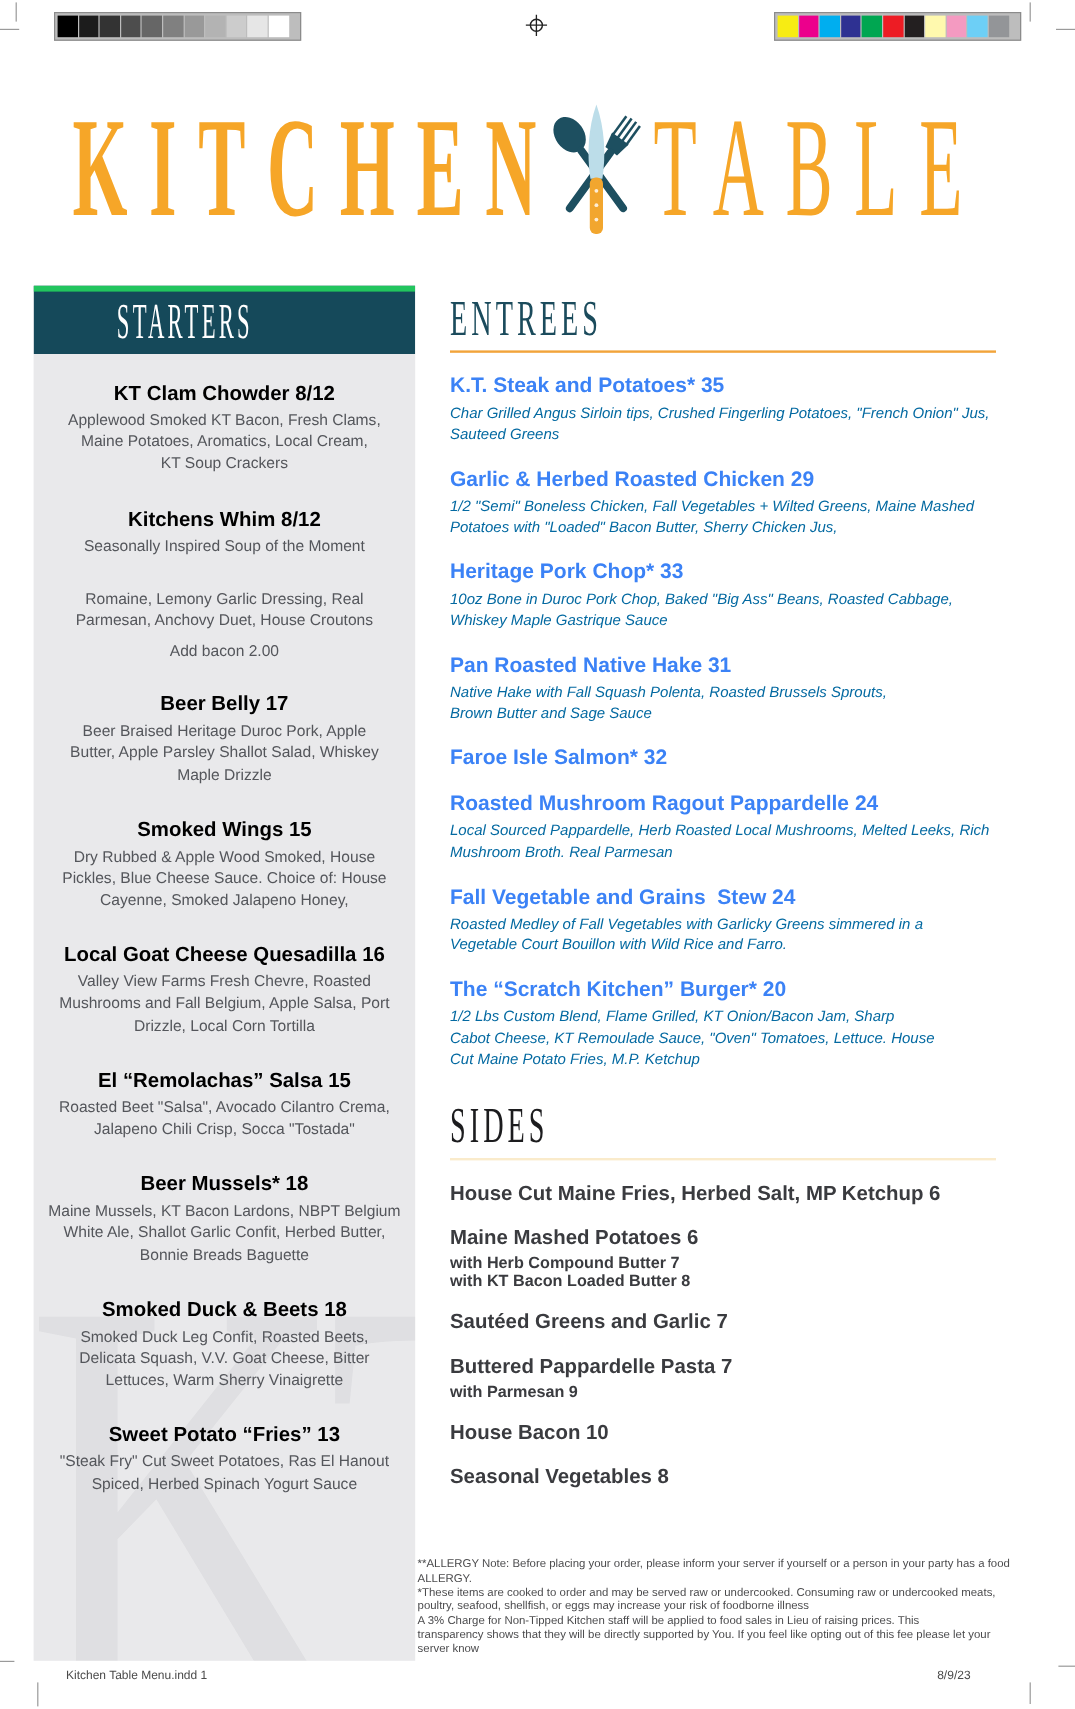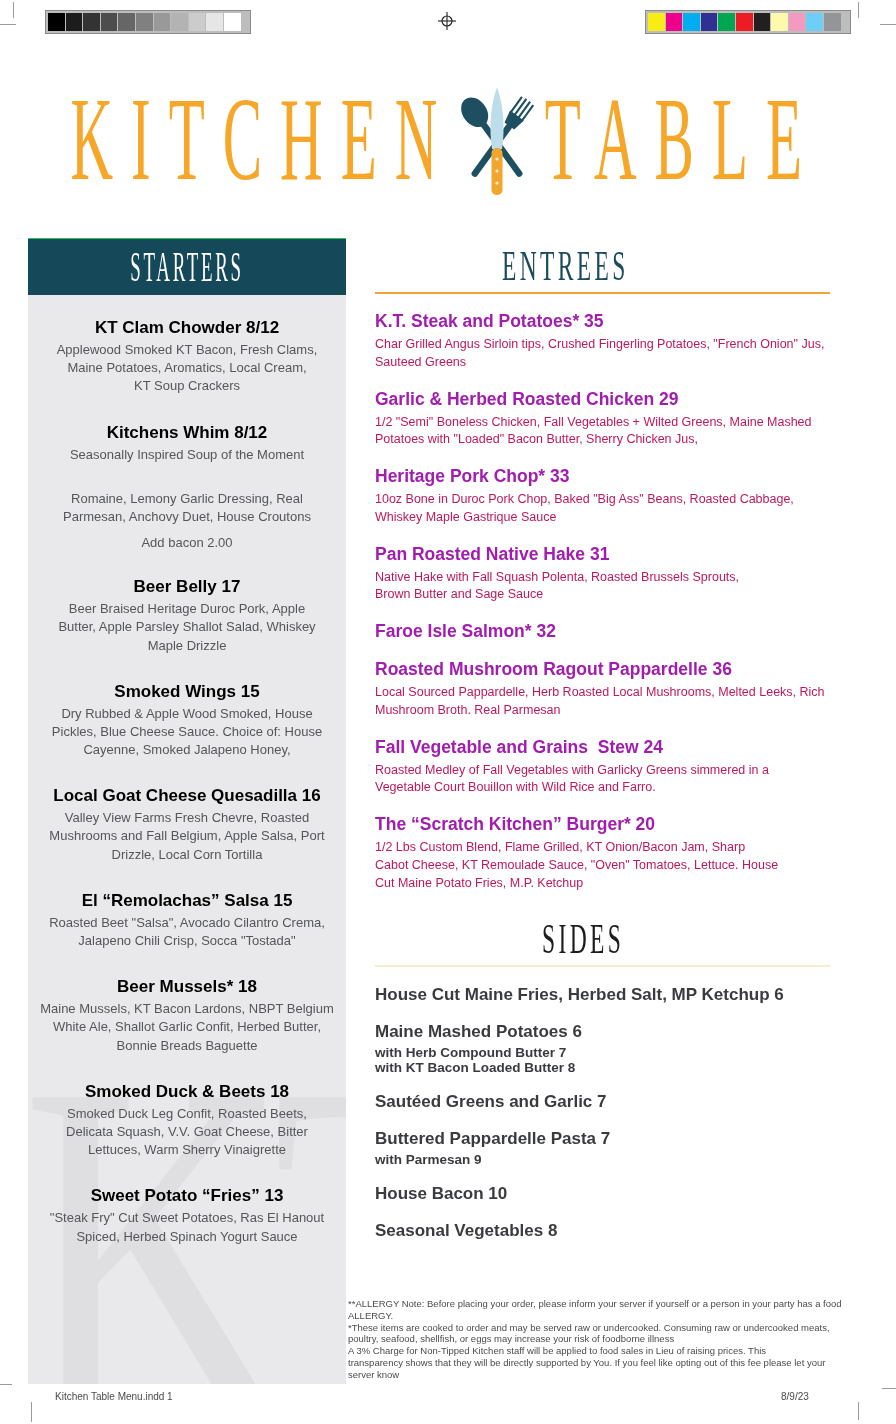--- a/index.html
+++ b/index.html
@@ -12,59 +12,59 @@
        background:#bdbdbd;border:1px solid #8b8b8b;box-sizing:border-box;}
   .bar .sw{width:16.6px;height:18px;}
   .graybar{left:45px;width:206px;}
   .colorbar{left:645px;width:206px;}
   .regmark{position:absolute;left:438px;top:12px;}
 
   
   .logo{position:absolute;left:0;right:0;top:80px;height:120px;display:flex;
         align-items:center;justify-content:center;}
   .logo-wrap{display:flex;justify-content:center;overflow:visible;}
-  .logo-wrap.k{width:360px;} .logo-wrap.t{width:262px;}
+  .logo-wrap.k{width:360px;font-weight:bold;} .logo-wrap.t{width:262px;}
   .logo-word{font-family:"Liberation Serif",serif;font-size:118px;line-height:1;
         color:#F6A628;transform:scaleX(.5);transform-origin:center;letter-spacing:36px;
         white-space:nowrap;display:inline-block;}
   .logo-icon{margin:0 2px;flex:0 0 auto;position:relative;top:4px;}
 
   
   .cond{display:inline-block;font-family:"Liberation Serif",serif;line-height:1;
         transform:scaleX(.56);white-space:nowrap;}
 
   
   .starters{position:absolute;left:28px;top:238px;width:318px;height:1146px;
         background:#E9E9EB;overflow:hidden;}
-  .starters-header{height:57px;background:#15495A;border-top:1px solid #22c55e;
-        box-sizing:border-box;display:flex;align-items:center;justify-content:center;position:relative;z-index:2;}
+  .starters-header{height:57px;background:#15495A;border-top:5px solid #22c55e;
+        box-sizing:border-box;display:flex;align-items:center;justify-content:flex-start;position:relative;z-index:2;}
   .starters-title{font-size:42px;color:#ffffff;letter-spacing:6px;transform:scaleX(.45);transform-origin:center;}
   .starters-body{position:relative;z-index:1;padding:22px 8px 0 8px;text-align:center;}
   .s-item{margin-bottom:26px;}
   .s-name{font-size:17px;font-weight:bold;color:#000000;line-height:21px;white-space:pre-wrap;}
   .s-desc{font-size:13px;color:#54565B;line-height:1.4;white-space:pre-line;margin-top:3px;}
   .s-extra{font-size:13px;color:#54565B;margin-top:9px;}
   .watermark{position:absolute;left:-6px;bottom:-74px;z-index:0;
         font-family:"Liberation Serif",serif;font-size:470px;line-height:.9;
         color:rgba(40,40,60,0.05);transform:scaleX(.78);transform-origin:left bottom;
         letter-spacing:-18px;pointer-events:none;}
 
   
   .main{position:absolute;left:375px;top:245px;width:480px;}
-  .sec-head{margin-bottom:16px;text-align:center;}
+  .sec-head{margin-bottom:16px;}
   .sec-title{font-size:42px;letter-spacing:6px;transform-origin:left center;}
   .sec-title.entrees{color:#1B4B5C;}
   .sec-title.sides{color:#1C1C1E;}
   .sec-rule{width:455px;height:2px;margin-top:5px;}
   .sec-rule.entrees{background:#F2A43A;}
   .sec-rule.sides{background:#FAEBCB;}
 
   .e-item{margin-bottom:16px;}
-  .e-name{font-size:17.5px;font-weight:bold;color:#a21caf;line-height:22px;white-space:pre-wrap;}
-  .e-desc{font-size:12.5px;color:#be185d;line-height:1.42;white-space:pre-line;margin-top:4px;}
+  .e-name{font-size:17.5px;font-weight:bold;color:#3b82f6;line-height:22px;white-space:pre-wrap;}
+  .e-desc{font-size:12.5px;color:#0369a1;line-height:1.42;white-space:pre-line;margin-top:4px;font-style:italic;}
 
   .sides-list{margin-top:18px;}
   .side-item{margin-bottom:17px;}
   .side-name{font-size:17px;font-weight:bold;color:#3a3b3f;line-height:20px;}
   .side-subs{font-size:13.5px;font-weight:bold;color:#3a3b3f;line-height:15px;margin-top:3px;}
 
   
   .footnotes{position:absolute;left:348px;top:1298px;width:540px;font-size:9.5px;
         line-height:1.24;color:#4B4B4D;}
   .foot-line{white-space:pre-line;}
@@ -264,21 +264,21 @@
           <div class="e-name">Pan Roasted Native Hake 31</div>
           <div class="e-desc">Native Hake with Fall Squash Polenta, Roasted Brussels Sprouts,
 Brown Butter and Sage Sauce</div>
         </div>
 
         <div class="e-item">
           <div class="e-name">Faroe Isle Salmon* 32</div>
         </div>
 
         <div class="e-item">
-          <div class="e-name">Roasted Mushroom Ragout Pappardelle 36</div>
+          <div class="e-name">Roasted Mushroom Ragout Pappardelle 24</div>
           <div class="e-desc">Local Sourced Pappardelle, Herb Roasted Local Mushrooms, Melted Leeks, Rich
 Mushroom Broth. Real Parmesan</div>
         </div>
 
         <div class="e-item">
           <div class="e-name">Fall Vegetable and Grains  Stew 24</div>
           <div class="e-desc">Roasted Medley of Fall Vegetables with Garlicky Greens simmered in a
 Vegetable Court Bouillon with Wild Rice and Farro.</div>
         </div>
 

